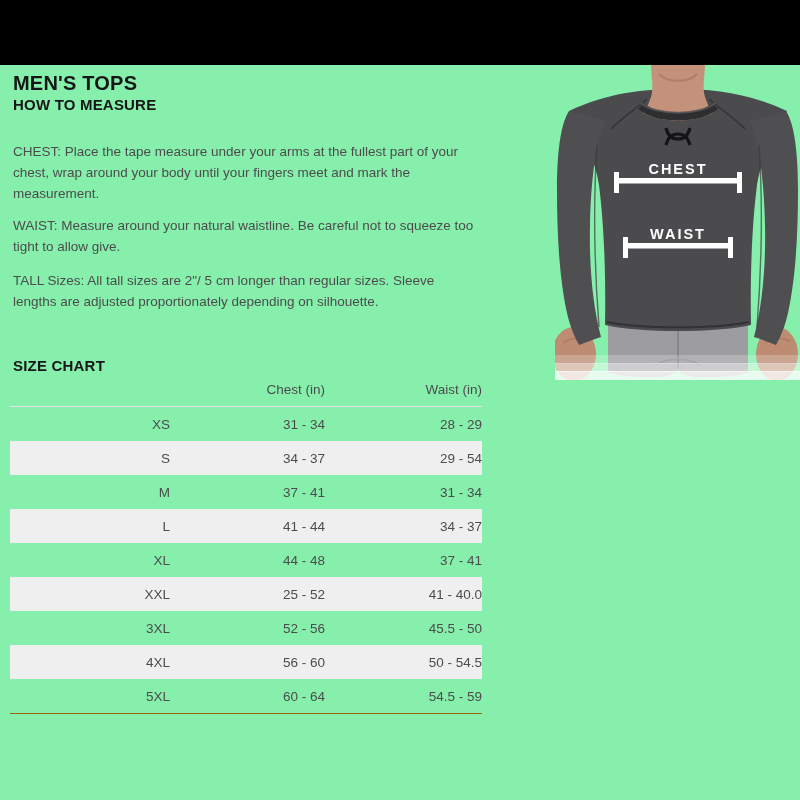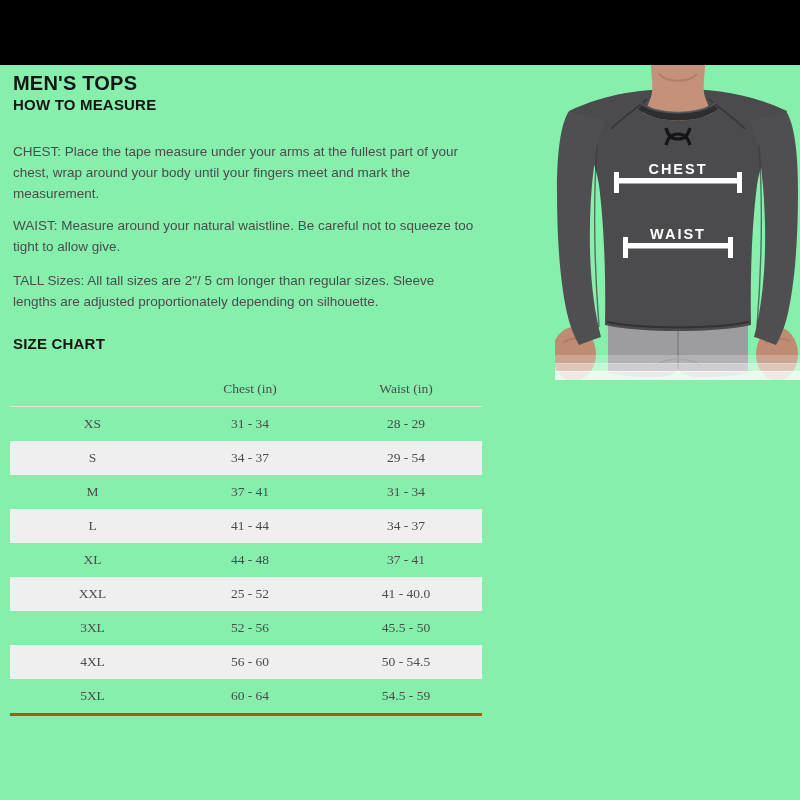--- a/index.html
+++ b/index.html
@@ -16,39 +16,39 @@
   }
   .page-title{
     position:absolute;top:7px;left:13px;margin:0;
     font-size:20px;font-weight:700;color:#161616;letter-spacing:.2px;
   }
   .section-heading{
     position:absolute;left:13px;margin:0;
     font-size:15px;font-weight:700;color:#161616;letter-spacing:.2px;
   }
   #htm-heading{top:31px;}
-  #sc-heading{top:270px;}
+  #sc-heading{top:292px;}
   .para{
     position:absolute;left:13px;width:462px;margin:0;
     font-size:13.5px;line-height:21px;color:#4c4c4c;
   }
   #p-chest{top:76px;}
   #p-waist{top:150px;}
   #p-tall{top:205px;}
   .size-table{
     position:absolute;top:307px;left:10px;width:472px;
     border-collapse:collapse;
     font-size:13.5px;color:#4c4c4c;
   }
   .size-table th,.size-table td{
     height:34px;padding:0 0 0 5px;
-    text-align:center;font-weight:400;vertical-align:middle;font-family:Liberation Serif, serif;
+    text-align:right;font-weight:400;vertical-align:middle;
   }
   .size-table thead tr{border-bottom:1px solid #e2e2e2;}
-  .size-table tbody tr:last-child{border-bottom:3px solid #a16207;margin-top:31px;}
+  .size-table tbody tr:last-child{border-bottom:1px solid #a16207;margin-top:31px;}
   .size-table tbody tr:nth-child(even){background:#efefef;}
   .figure-wrap{
     position:absolute;top:0;left:555px;width:245px;height:315px;
   }
   .measure-text{
     font-family:"Liberation Sans",sans-serif;
     font-size:14.5px;font-weight:700;
     fill:#ffffff;letter-spacing:2px;text-anchor:middle;
   }
 </style>

